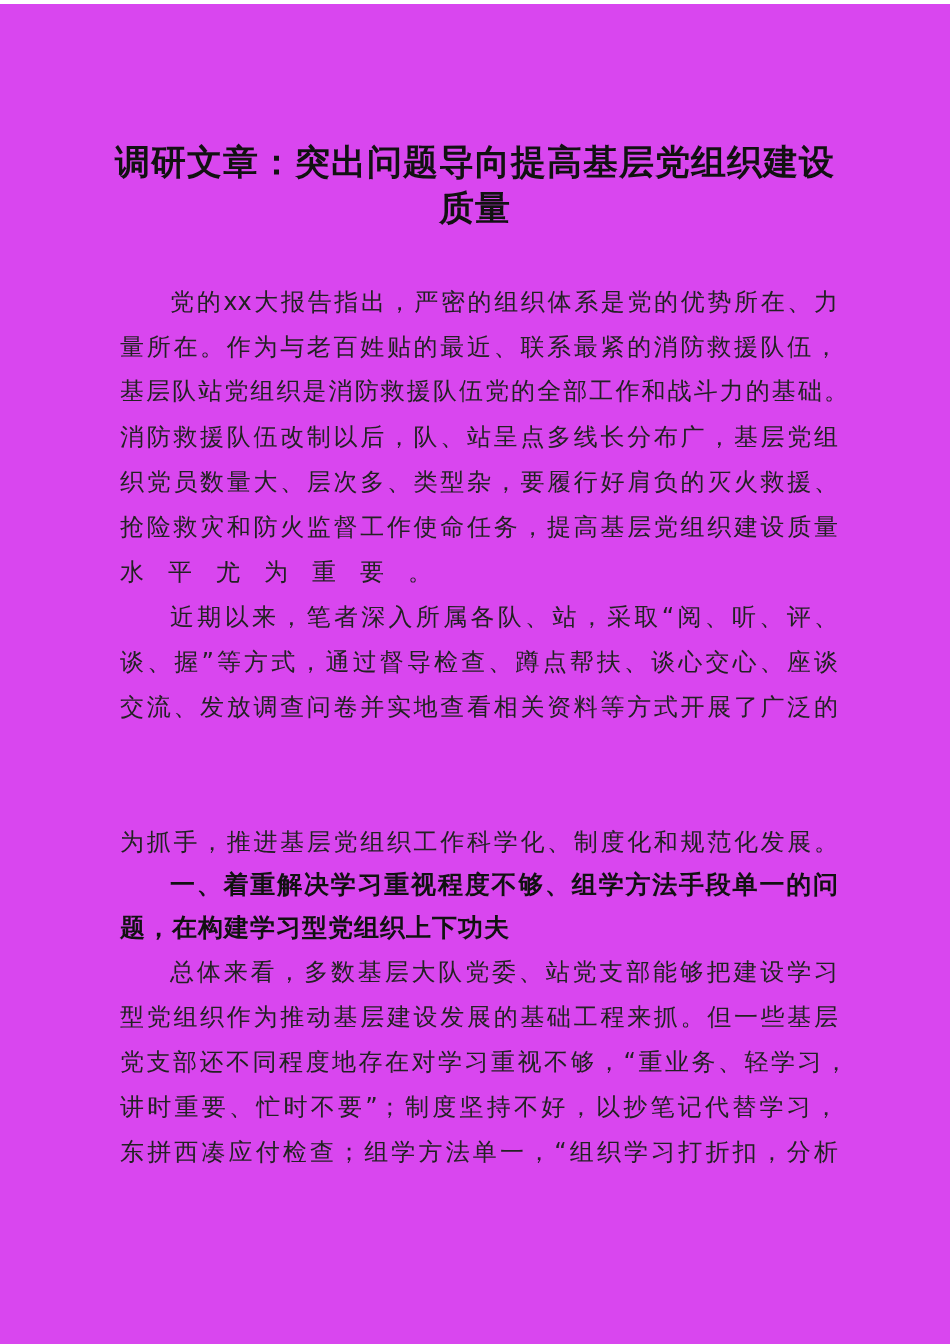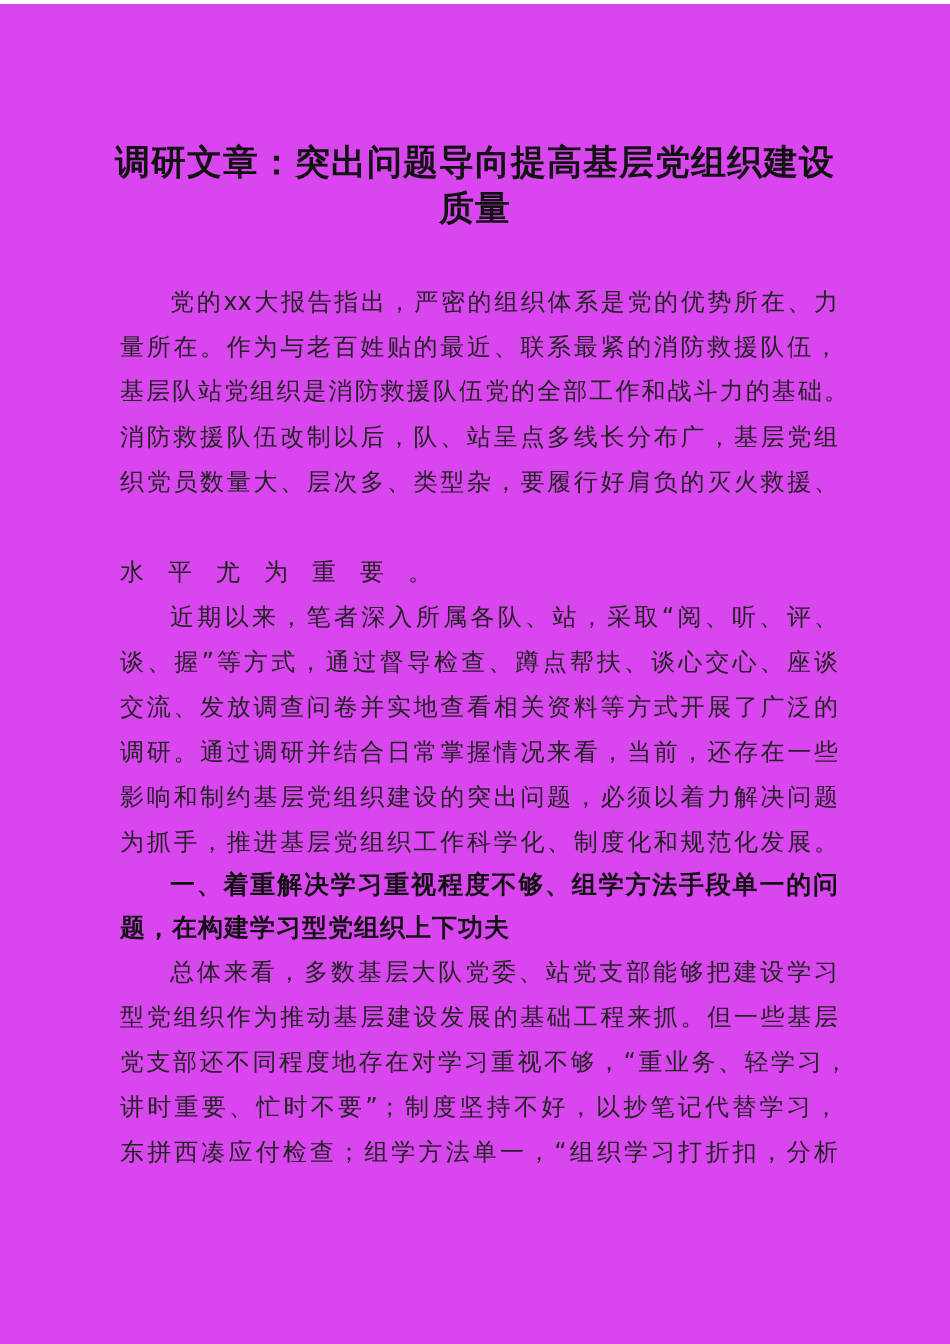--- a/index.html
+++ b/index.html
@@ -28,27 +28,26 @@
 <div class="page">
 
   <div class="title" style="top:135px;">调研文章：突出问题导向提高基层党组织建设</div>
   <div class="title" style="top:181px;">质量</div>
 
   <div class="line indent" style="top:276px;">党的xx大报告指出，严密的组织体系是党的优势所在、力</div>
   <div class="line full" style="top:321px;">量所在。作为与老百姓贴的最近、联系最紧的消防救援队伍，</div>
   <div class="line full-wide" style="top:366px;font-family:Liberation Mono, monospace;">基层队站党组织是消防救援队伍党的全部工作和战斗力的基础。</div>
   <div class="line full" style="top:411px;">消防救援队伍改制以后，队、站呈点多线长分布广，基层党组</div>
   <div class="line full" style="top:456px;">织党员数量大、层次多、类型杂，要履行好肩负的灭火救援、</div>
+  <div class="line full" style="top:501px;">抢险救灾和防火监督工作使命任务，提高基层党组织建设质量</div>
   <div class="line short" style="top:546px;">水平尤为重要。</div>
 
   <div class="line indent" style="top:591px;">近期以来，笔者深入所属各队、站，采取“阅、听、评、</div>
   <div class="line full" style="top:636px;">谈、握”等方式，通过督导检查、蹲点帮扶、谈心交心、座谈</div>
   <div class="line full" style="top:681px;">交流、发放调查问卷并实地查看相关资料等方式开展了广泛的</div>
-  <div class="line full" style="top:726px;">调研。通过调研并结合日常掌握情况来看，当前，还存在一些</div>
-  <div class="line full" style="top:771px;">影响和制约基层党组织建设的突出问题，必须以着力解决问题</div>
   <div class="line indent heading" style="top:858px;">一、着重解决学习重视程度不够、组学方法手段单一的问</div>
 
   <div class="line full" style="top:816px;">为抓手，推进基层党组织工作科学化、制度化和规范化发展。</div>
   <div class="line heading" style="top:901px; left:120px; letter-spacing:1px;">题，在构建学习型党组织上下功夫</div>
 
   <div class="line indent" style="top:946px;">总体来看，多数基层大队党委、站党支部能够把建设学习</div>
   <div class="line full" style="top:991px;">型党组织作为推动基层建设发展的基础工程来抓。但一些基层</div>
   <div class="line full-wide" style="top:1036px;">党支部还不同程度地存在对学习重视不够，“重业务、轻学习，</div>
   <div class="line full" style="top:1081px;">讲时重要、忙时不要”；制度坚持不好，以抄笔记代替学习，</div>
   <div class="line full" style="top:1126px;">东拼西凑应付检查；组学方法单一，“组织学习打折扣，分析</div>

